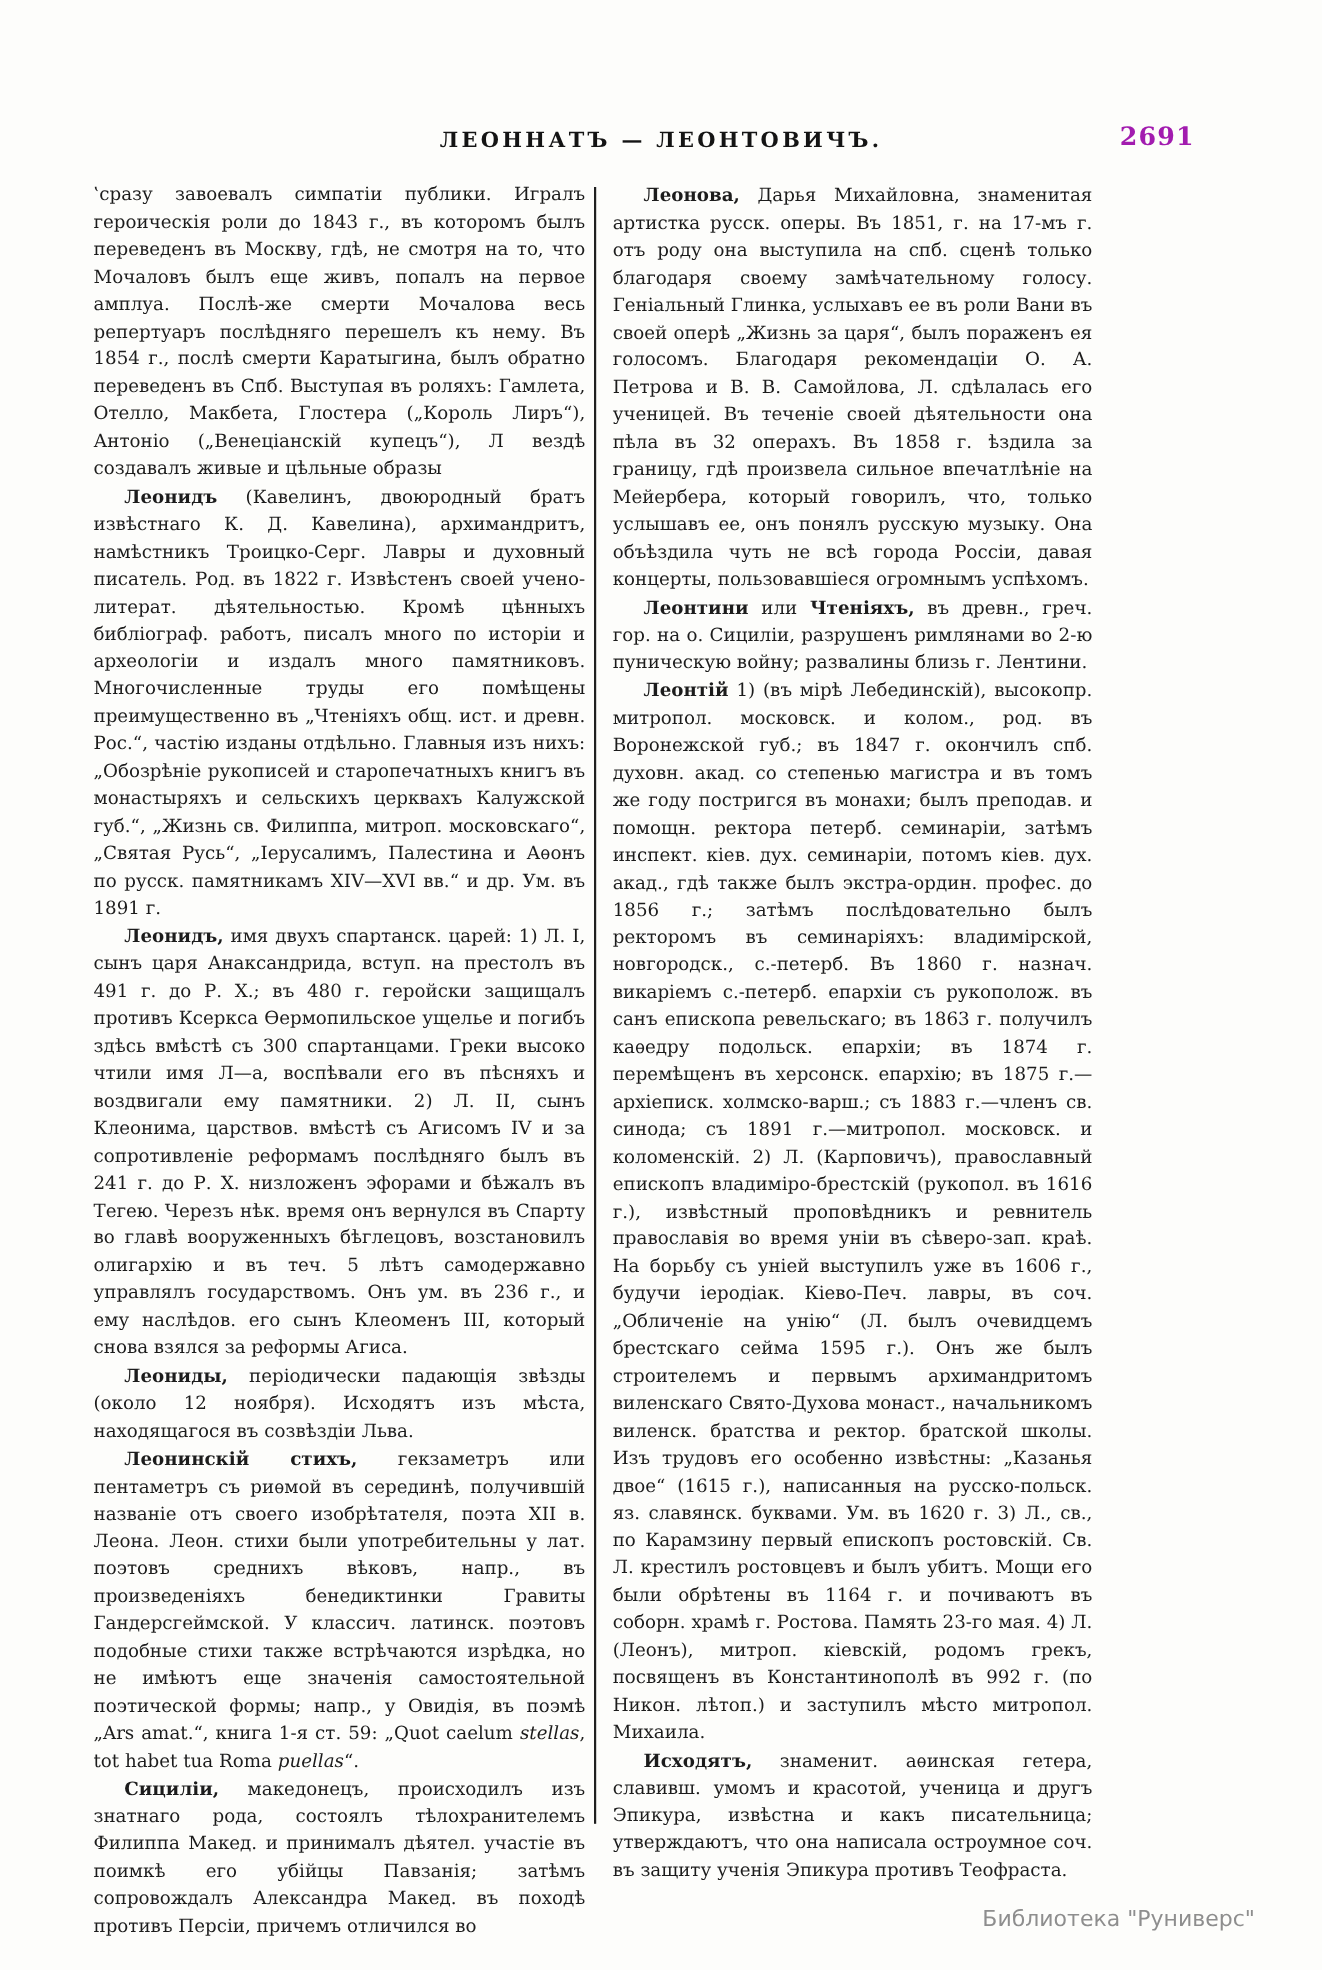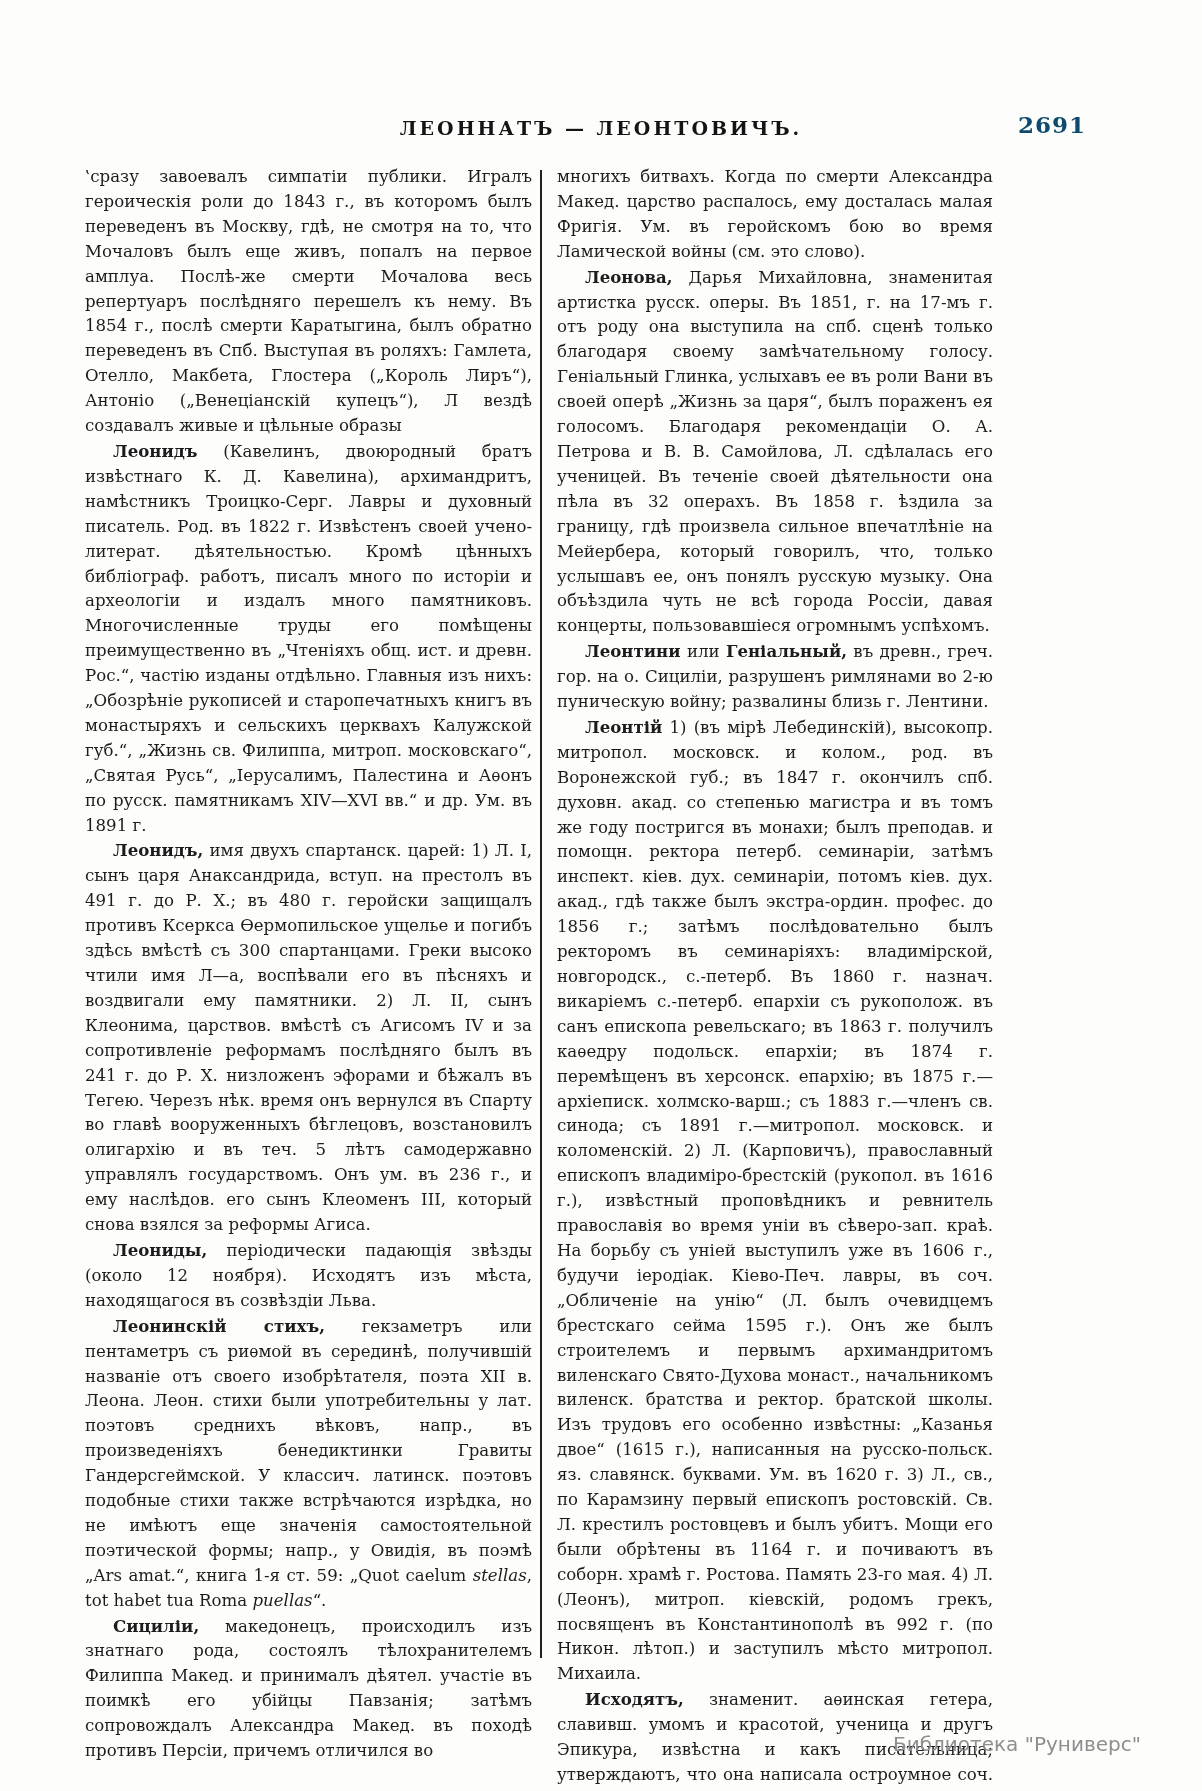--- a/index.html
+++ b/index.html
@@ -21,21 +21,21 @@
     font-weight:bold;
     letter-spacing:3px;
     color:#141414;
   }
   .page-number{
     position:absolute;
     top:111px; left:1018px;
     font-size:23px;
     font-weight:bold;
     letter-spacing:1px;
-    color:#0c4a6e;
+    color:#a21caf;
   }
   .column{
     position:absolute;
     top:165px;
     font-size:16.6px;
     line-height:24.9px;
     text-align:justify;
     color:#1c1c1c;
   }
   #left-column{ left:85px;  width:447px; }
@@ -68,21 +68,20 @@
   <div id="left-column" class="column">
       <p class="entry"><span>‛сразу завоевалъ симпатіи публики. Игралъ героическія роли до 1843 г., въ которомъ былъ переведенъ въ Москву, гдѣ, не смотря на то, что Мочаловъ былъ еще живъ, попалъ на первое амплуа. Послѣ-же смерти Мочалова весь репертуаръ послѣдняго перешелъ къ нему. Въ 1854 г., послѣ смерти Каратыгина, былъ обратно переведенъ въ Спб. Выступая въ роляхъ: Гамлета, Отелло, Макбета, Глостера („Король Лиръ“), Антоніо („Венеціанскій купецъ“), Л вездѣ создавалъ живые и цѣльные образы</span></p>
       <p class="entry indent"><span class="b">Леонидъ</span><span> (Кавелинъ, двоюродный братъ извѣстнаго К. Д. Кавелина), архимандритъ, намѣстникъ Троицко-Серг. Лавры и духовный писатель. Род. въ 1822 г. Извѣстенъ своей учено-литерат. дѣятельностью. Кромѣ цѣнныхъ библіограф. работъ, писалъ много по исторіи и археологіи и издалъ много памятниковъ. Многочисленные труды его помѣщены преимущественно въ „Чтеніяхъ общ. ист. и древн. Рос.“, частію изданы отдѣльно. Главныя изъ нихъ: „Обозрѣніе рукописей и старопечатныхъ книгъ въ монастыряхъ и сельскихъ церквахъ Калужской губ.“, „Жизнь св. Филиппа, митроп. московскаго“, „Святая Русь“, „Іерусалимъ, Палестина и Аѳонъ по русск. памятникамъ XIV—XVI вв.“ и др. Ум. въ 1891 г.</span></p>
       <p class="entry indent"><span class="b">Леонидъ,</span><span> имя двухъ спартанск. царей: 1) Л. I, сынъ царя Анаксандрида, вступ. на престолъ въ 491 г. до Р. Х.; въ 480 г. геройски защищалъ противъ Ксеркса Ѳермопильское ущелье и погибъ здѣсь вмѣстѣ съ 300 спартанцами. Греки высоко чтили имя Л—а, воспѣвали его въ пѣсняхъ и воздвигали ему памятники. 2) Л. II, сынъ Клеонима, царствов. вмѣстѣ съ Агисомъ IV и за сопротивленіе реформамъ послѣдняго былъ въ 241 г. до Р. Х. низложенъ эфорами и бѣжалъ въ Тегею. Черезъ нѣк. время онъ вернулся въ Спарту во главѣ вооруженныхъ бѣглецовъ, возстановилъ олигархію и въ теч. 5 лѣтъ самодержавно управлялъ государствомъ. Онъ ум. въ 236 г., и ему наслѣдов. его сынъ Клеоменъ III, который снова взялся за реформы Агиса.</span></p>
       <p class="entry indent"><span class="b">Леониды,</span><span> періодически падающія звѣзды (около 12 ноября). Исходятъ изъ мѣста, находящагося въ созвѣздіи Льва.</span></p>
       <p class="entry indent"><span class="b">Леонинскій стихъ,</span><span> гекзаметръ или пентаметръ съ риѳмой въ серединѣ, получившій названіе отъ своего изобрѣтателя, поэта XII в. Леона. Леон. стихи были употребительны у лат. поэтовъ среднихъ вѣковъ, напр., въ произведеніяхъ бенедиктинки Гравиты Гандерсгеймской. У классич. латинск. поэтовъ подобные стихи также встрѣчаются изрѣдка, но не имѣютъ еще значенія самостоятельной поэтической формы; напр., у Овидія, въ поэмѣ „Ars amat.“, книга 1-я ст. 59: „Quot caelum </span><span class="i">stellas</span><span>, tot habet tua Roma </span><span class="i">puellas</span><span>“.</span></p>
       <p class="entry indent"><span class="b">Сициліи,</span><span> македонецъ, происходилъ изъ знатнаго рода, состоялъ тѣлохранителемъ Филиппа Макед. и принималъ дѣятел. участіе въ поимкѣ его убійцы Павзанія; затѣмъ сопровождалъ Александра Макед. въ походѣ противъ Персіи, причемъ отличился во</span></p>
     </div>
   <div class="col-divider"></div>
   <div id="right-column" class="column">
-      <p class="entry"><span>многихъ битвахъ. Когда по смерти Александра Макед. царство распалось, ему досталась малая Фригія. Ум. въ геройскомъ бою во время Ламической войны (см. это слово).</span></p>
       <p class="entry indent"><span class="b">Леонова,</span><span> Дарья Михайловна, знаменитая артистка русск. оперы. Въ 1851, г. на 17-мъ г. отъ роду она выступила на спб. сценѣ только благодаря своему замѣчательному голосу. Геніальный Глинка, услыхавъ ее въ роли Вани въ своей оперѣ „Жизнь за царя“, былъ пораженъ ея голосомъ. Благодаря рекомендаціи О. А. Петрова и В. В. Самойлова, Л. сдѣлалась его ученицей. Въ теченіе своей дѣятельности она пѣла въ 32 операхъ. Въ 1858 г. ѣздила за границу, гдѣ произвела сильное впечатлѣніе на Мейербера, который говорилъ, что, только услышавъ ее, онъ понялъ русскую музыку. Она объѣздила чуть не всѣ города Россіи, давая концерты, пользовавшіеся огромнымъ успѣхомъ.</span></p>
-      <p class="entry indent"><span class="b">Леонтини</span><span> или </span><span class="b">Геніальный,</span><span> въ древн., греч. гор. на о. Сициліи, разрушенъ римлянами во 2-ю пуническую войну; развалины близь г. Лентини.</span></p>
+      <p class="entry indent"><span class="b">Леонтини</span><span> или </span><span class="b">Чтеніяхъ,</span><span> въ древн., греч. гор. на о. Сициліи, разрушенъ римлянами во 2-ю пуническую войну; развалины близь г. Лентини.</span></p>
       <p class="entry indent"><span class="b">Леонтій</span><span> 1) (въ мірѣ Лебединскій), высокопр. митропол. московск. и колом., род. въ Воронежской губ.; въ 1847 г. окончилъ спб. духовн. акад. со степенью магистра и въ томъ же году постригся въ монахи; былъ преподав. и помощн. ректора петерб. семинаріи, затѣмъ инспект. кіев. дух. семинаріи, потомъ кіев. дух. акад., гдѣ также былъ экстра-ордин. профес. до 1856 г.; затѣмъ послѣдовательно былъ ректоромъ въ семинаріяхъ: владимірской, новгородск., с.-петерб. Въ 1860 г. назнач. викаріемъ с.-петерб. епархіи съ рукополож. въ санъ епископа ревельскаго; въ 1863 г. получилъ каѳедру подольск. епархіи; въ 1874 г. перемѣщенъ въ херсонск. епархію; въ 1875 г.—архіеписк. холмско-варш.; съ 1883 г.—членъ св. синода; съ 1891 г.—митропол. московск. и коломенскій. 2) Л. (Карповичъ), православный епископъ владиміро-брестскій (рукопол. въ 1616 г.), извѣстный проповѣдникъ и ревнитель православія во время уніи въ сѣверо-зап. краѣ. На борьбу съ уніей выступилъ уже въ 1606 г., будучи іеродіак. Кіево-Печ. лавры, въ соч. „Обличеніе на унію“ (Л. былъ очевидцемъ брестскаго сейма 1595 г.). Онъ же былъ строителемъ и первымъ архимандритомъ виленскаго Свято-Духова монаст., начальникомъ виленск. братства и ректор. братской школы. Изъ трудовъ его особенно извѣстны: „Казанья двое“ (1615 г.), написанныя на русско-польск. яз. славянск. буквами. Ум. въ 1620 г. 3) Л., св., по Карамзину первый епископъ ростовскій. Св. Л. крестилъ ростовцевъ и былъ убитъ. Мощи его были обрѣтены въ 1164 г. и почиваютъ въ соборн. храмѣ г. Ростова. Память 23-го мая. 4) Л. (Леонъ), митроп. кіевскій, родомъ грекъ, посвященъ въ Константинополѣ въ 992 г. (по Никон. лѣтоп.) и заступилъ мѣсто митропол. Михаила.</span></p>
       <p class="entry indent"><span class="b">Исходятъ,</span><span> знаменит. аѳинская гетера, славивш. умомъ и красотой, ученица и другъ Эпикура, извѣстна и какъ писательница; утверждаютъ, что она написала остроумное соч. въ защиту ученія Эпикура противъ Теофраста.</span></p>
     </div>
 
   <div class="watermark">Библиотека "Руниверс"</div>
 </div>
 
 </body></html>

